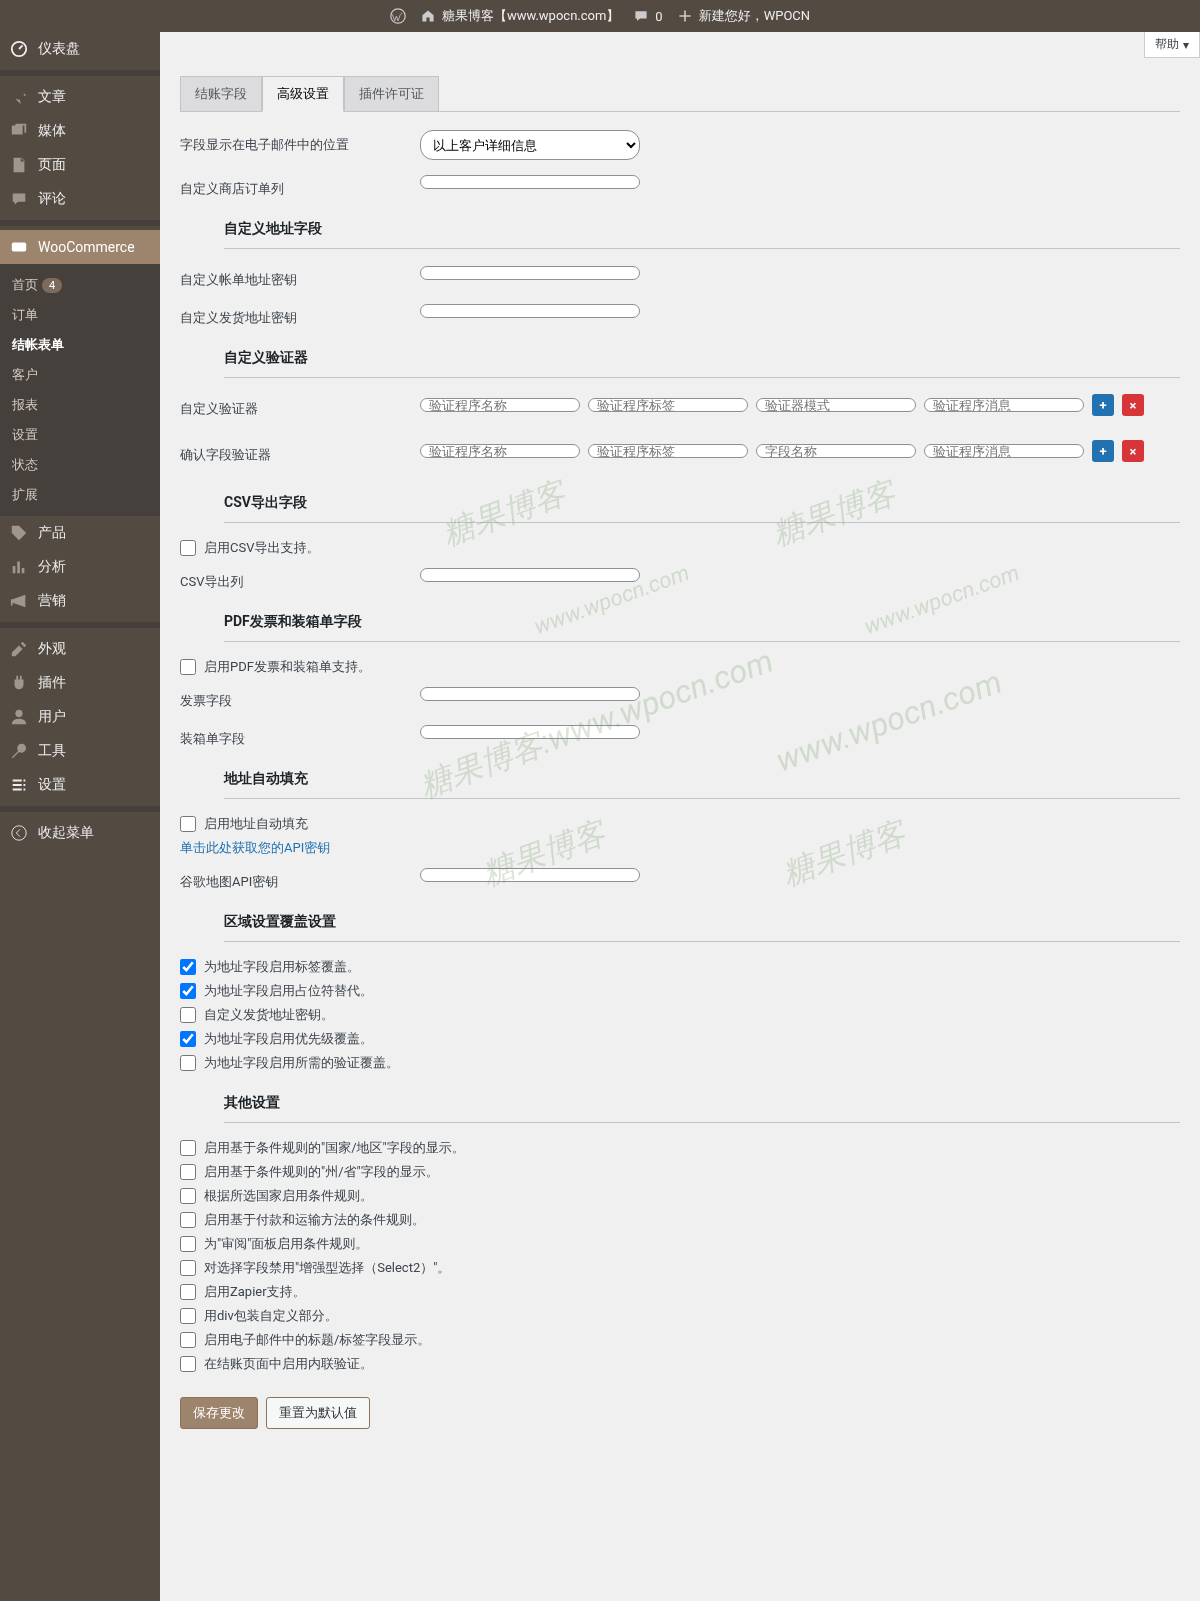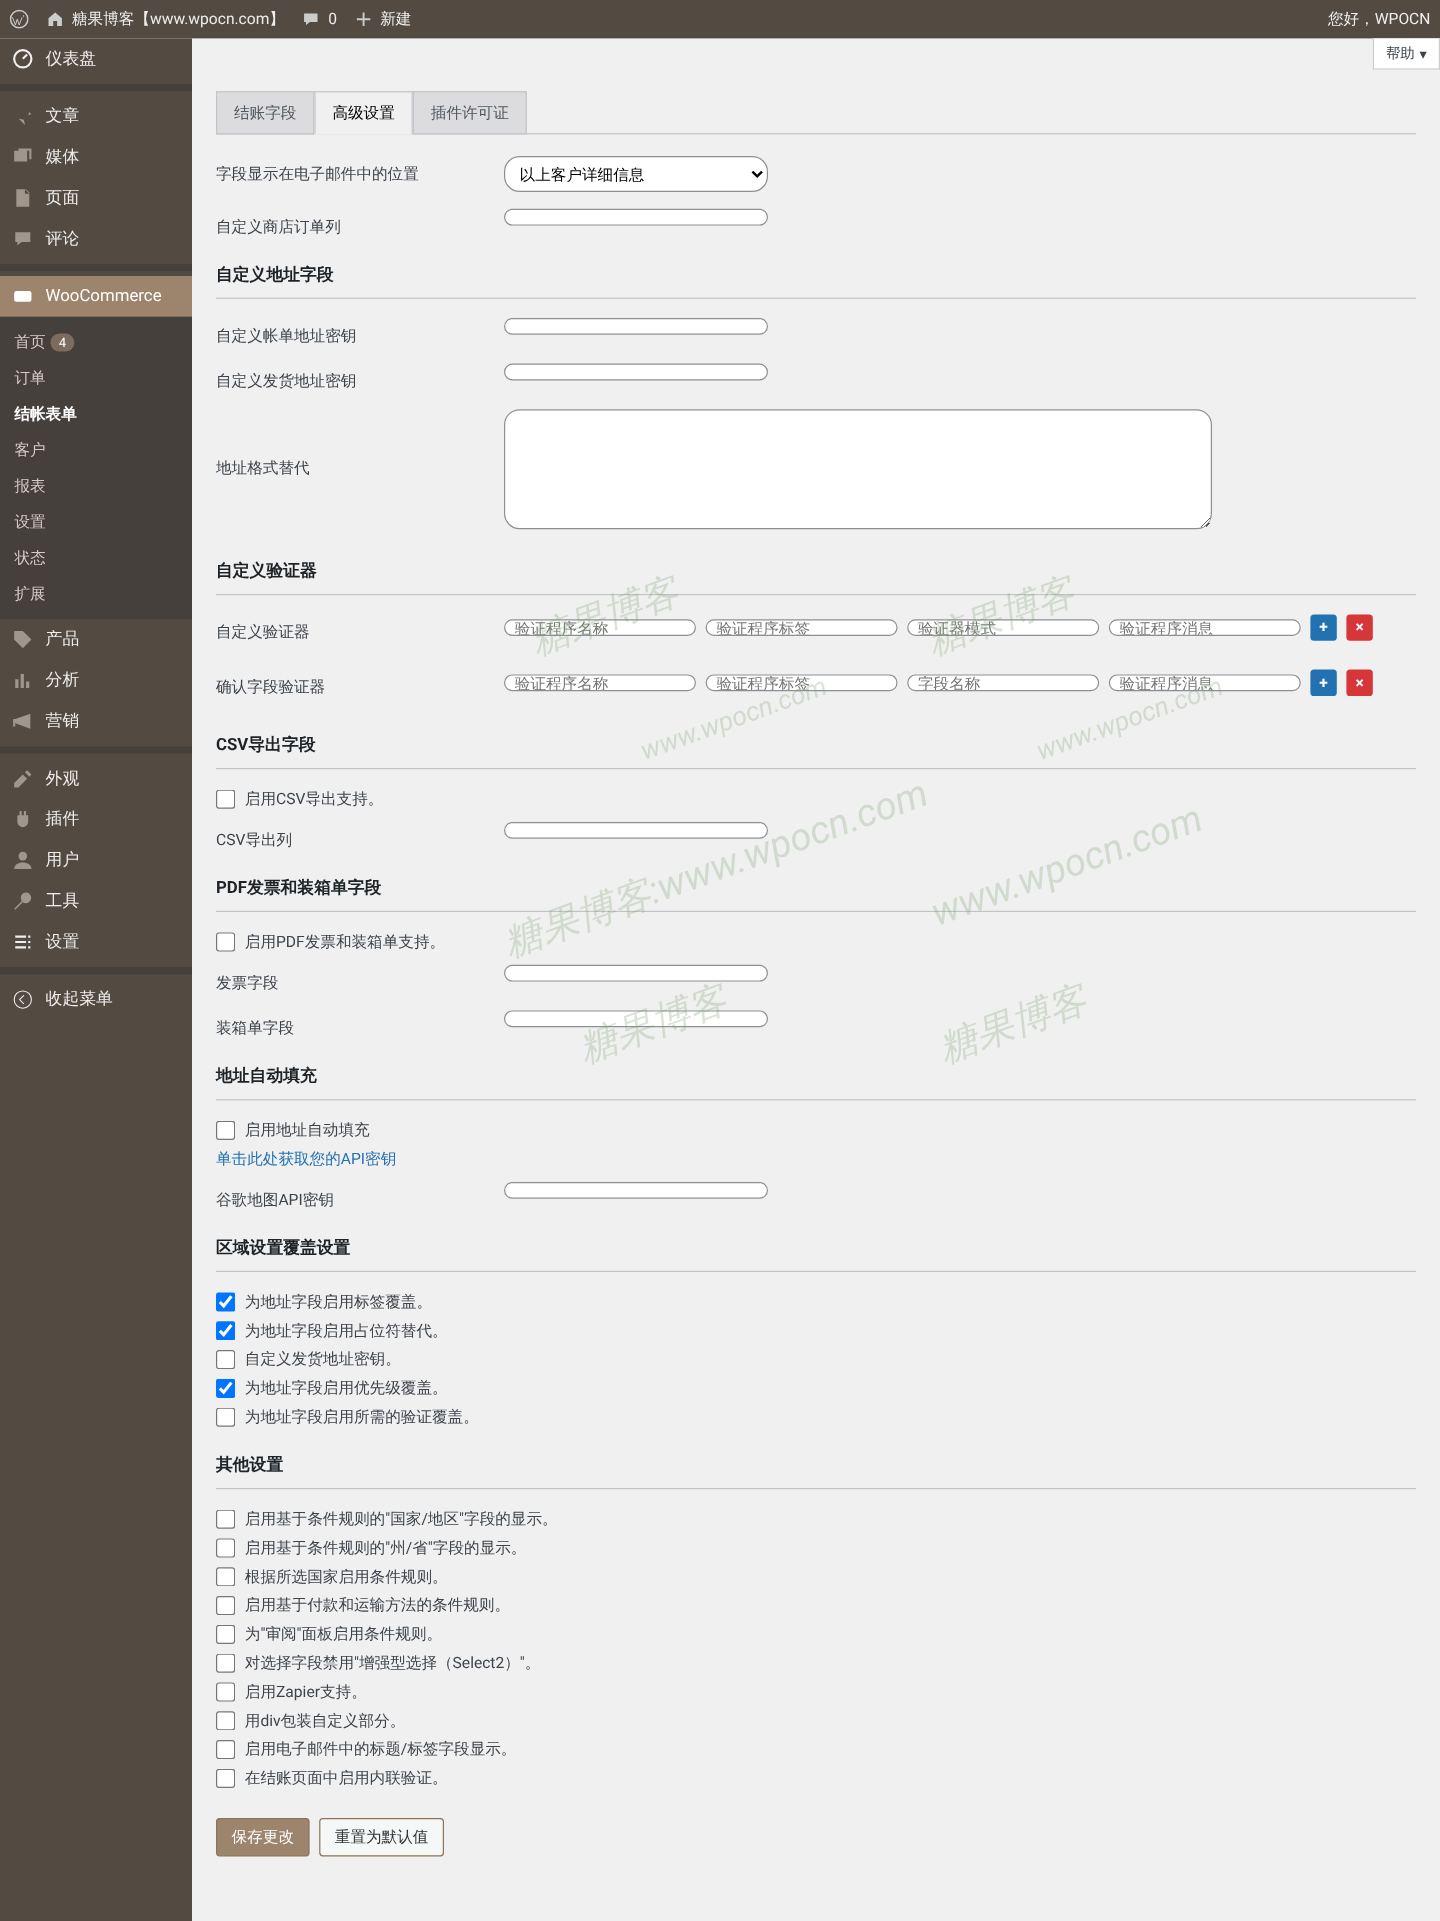--- a/index.html
+++ b/index.html
@@ -1,17 +1,17 @@
 <!DOCTYPE html>
 <html><head>
 <meta charset="utf-8">
 <style>
 * { box-sizing: border-box; margin: 0; padding: 0; }
 body { font-family: -apple-system, BlinkMacSystemFont, "Segoe UI", Roboto, sans-serif; font-size: 13px; color: #3c434a; background: #f0f0f1; }
-#adminbar { background: #534a42; color: #c3c4c7; height: 32px; display: flex; align-items: center; padding: 0 8px; justify-content: space-between; font-size: 13px; }
+#adminbar { background: #534a42; color: #c3c4c7; height: 32px; display: flex; align-items: center; padding: 0 8px; justify-content: center; font-size: 13px; }
 #adminbar .left, #adminbar .right { display: flex; align-items: center; gap: 14px; }
 #adminbar a { color: #eee; text-decoration: none; display: flex; align-items: center; gap: 6px; }
 #adminbar svg { width: 16px; height: 16px; fill: #ccc; }
 
 #wrap { display: flex; }
 #sidebar { width: 160px; background: #534a42; color: #eee; min-height: 1569px; font-size: 14px; }
 .menu-item { display: flex; align-items: center; gap: 10px; padding: 8px 10px; color: #eee; cursor: pointer; }
 .menu-item svg { width: 18px; height: 18px; fill: #a0968b; flex-shrink: 0; }
 .menu-item.current { background: #9d846c; color: #fff; }
 .menu-item.current svg { fill: #fff; }
@@ -29,21 +29,21 @@
 
 .form-table { width: 100%; margin-top: 18px; }
 .form-row { display: flex; align-items: flex-start; margin-bottom: 14px; }
 .form-row label.th { width: 240px; flex-shrink: 0; font-size: 13px; color: #3c434a; padding-top: 6px; }
 .form-row .td { flex: 1; }
 input[type="text"], select, textarea { border: 1px solid #8c8f94; border-radius: 13px; padding: 4px 8px; font-size: 13px; background: #fff; }
 input[type="text"] { width: 220px; height: 14px; }
 select { width: 220px; height: 30px; }
 textarea { width: 590px; height: 100px; resize: vertical; }
 
-h3.section { font-size: 14px; font-weight: 700; color: #1d2327; border-bottom: 1px solid #c3c4c7; padding-bottom: 10px; margin-top: 22px; margin-bottom: 16px; }
+h3.section { font-size: 14px; font-weight: 700; color: #1d2327; border-bottom: 1px solid #c3c4c7; padding-bottom: 10px; margin-top: 22px; margin-bottom: 16px; margin-left: 44px; }
 
 .validator-row { display: flex; gap: 8px; align-items: center; margin-bottom: 10px; }
 .validator-row input { width: 160px; }
 .btn-square { width: 22px; height: 22px; border-radius: 3px; color: #fff; display: inline-flex; align-items: center; justify-content: center; font-weight: bold; cursor: pointer; }
 .btn-add { background: #2271b1; }
 .btn-del { background: #d63638; }
 
 .chk-row { display: flex; align-items: center; gap: 8px; margin: 6px 0; font-size: 13px; }
 .chk-row input[type="checkbox"] { width: 16px; height: 16px; }
 a.link { color: #2271b1; text-decoration: none; margin-top: 36px; }
@@ -226,24 +226,20 @@
     </div>
 
     <h3 class="section">自定义地址字段</h3>
     <div class="form-row">
       <label class="th">自定义帐单地址密钥</label>
       <div class="td"><input type="text" style=""></div>
     </div>
     <div class="form-row">
       <label class="th">自定义发货地址密钥</label>
       <div class="td"><input type="text" style=""></div>
-    </div>
-    <div class="form-row">
-      <label class="th" style="padding-top:40px">地址格式替代</label>
-      <div class="td"><textarea style=""></textarea></div>
     </div>
 
     <h3 class="section">自定义验证器</h3>
     <div class="form-row">
       <label class="th">自定义验证器</label>
       <div class="td validator-row">
         <input type="text" placeholder="验证程序名称" style="">
         <input type="text" placeholder="验证程序标签" style="">
         <input type="text" placeholder="验证器模式" style="">
         <input type="text" placeholder="验证程序消息" style="">

